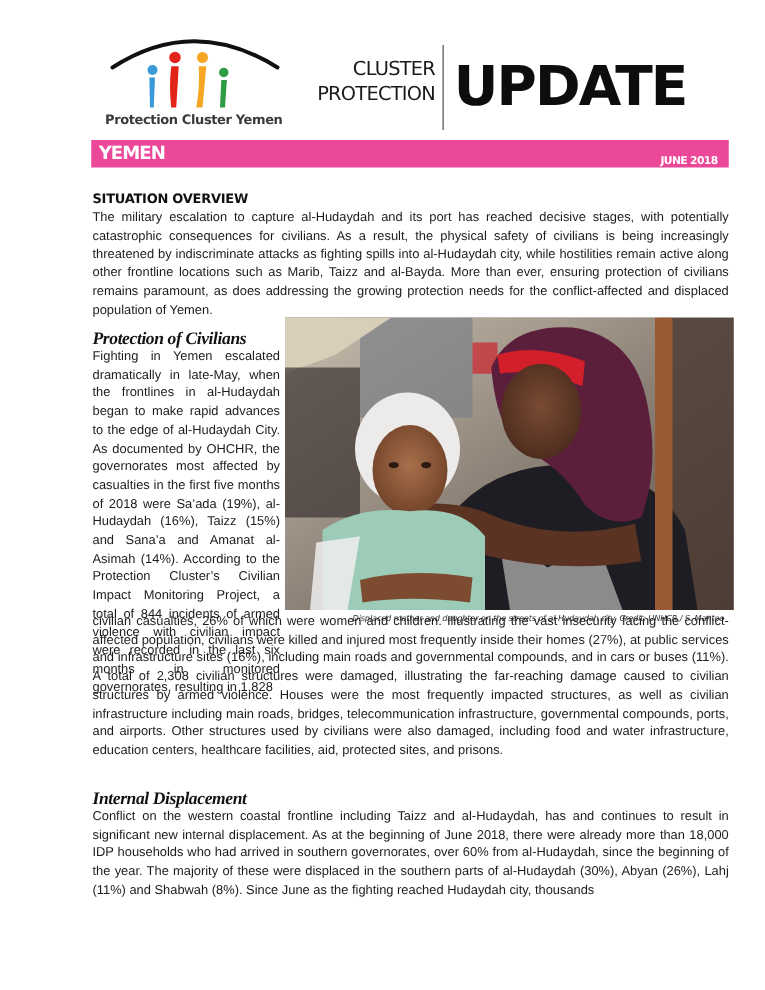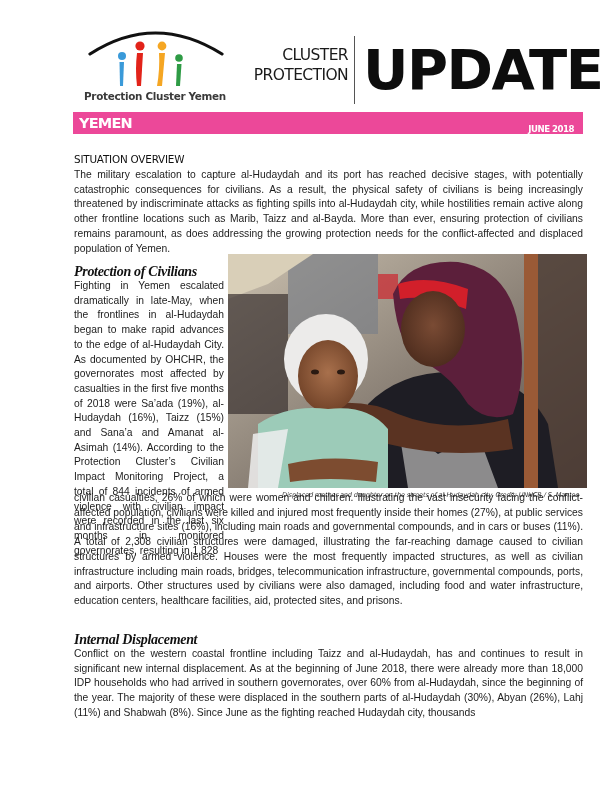--- a/index.html
+++ b/index.html
@@ -11,34 +11,34 @@
   .logo svg { position:absolute; left:0; top:0; }
   .logo-text { position:absolute; left:0; top:66px; width:146px; text-align:center;
                font-family:"DejaVu Sans", sans-serif; font-weight:bold; font-size:10.4px;
                letter-spacing:-0.3px; color:#3a3a3a; white-space:nowrap; }
 
   .pc-title { position:absolute; left:230px; top:45px; width:118px; text-align:right;
               font-family:"DejaVu Sans", sans-serif; font-size:15.5px; line-height:20px;
               letter-spacing:-0.6px; color:#1a1a1a; }
   .pc-sep { position:absolute; left:354px; top:36px; width:1px; height:68px; background:#555; }
   .update { position:absolute; left:363px; top:44px;
-            font-family:"DejaVu Sans", sans-serif; font-weight:bold; font-size:56px;
+            font-family:"DejaVu Sans", sans-serif; font-weight:bold; font-size:44px;
             letter-spacing:-1.5px; line-height:52px; color:#0d0d0d; }
 
   .greenbar { position:absolute; left:73px; top:112px; width:510px; height:22px;
               background:#ec4899; display:flex; align-items:center; justify-content:space-between;
               box-sizing:border-box; padding:0 9px 0 6px; }
   .greenbar .country { color:#fff; font-family:"DejaVu Sans", sans-serif; font-weight:bold;
                        font-size:14.5px; letter-spacing:-0.8px; }
   .greenbar .date { color:#fff; font-family:"DejaVu Sans", sans-serif; font-weight:bold;
                     font-size:8.6px; letter-spacing:-0.5px;margin-top:11px; }
 
   
   .h-section { position:absolute; left:74px; top:153px;
-               font-family:"DejaVu Sans", sans-serif; font-weight:normal; font-size:10.4px;
+               font-family:"DejaVu Sans", sans-serif; font-weight:bold; font-size:10.4px;
                letter-spacing:-0.2px; color:#111; }
   .para { position:absolute; font-size:10.3px; line-height:14.7px; text-align:justify;
           color:#1c1c1c; margin:0; }
   .p-overview { left:74px; top:168px; width:509px; }
   .h-sub { position:absolute; left:74px; font-family:Liberation Serif, serif;
            font-weight:bold; font-style:italic; font-size:14px; letter-spacing:-0.3px; color:#111; }
   .h-poc { top:264px; }
   .p-poc-narrow { left:74px; top:279px; width:150px; }
   .p-poc-wide { left:74px; top:491px; width:509px; }
   .h-idp { top:632px; }

